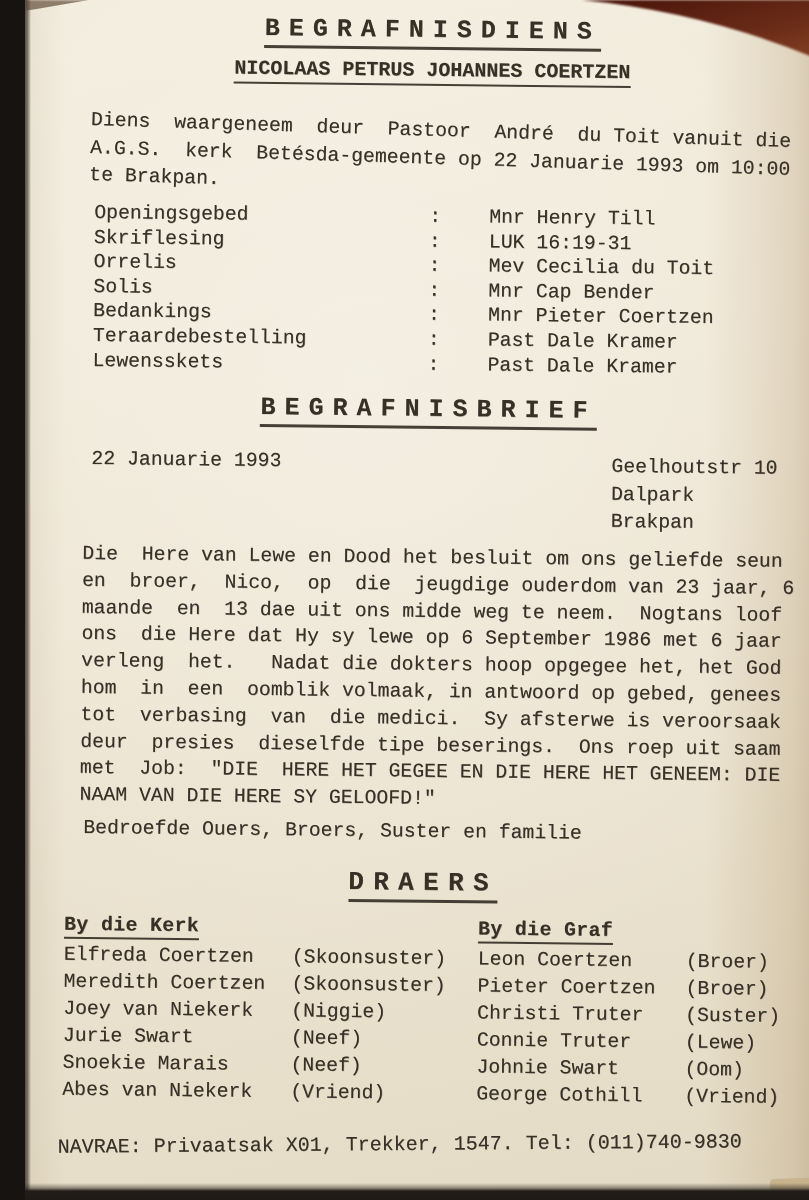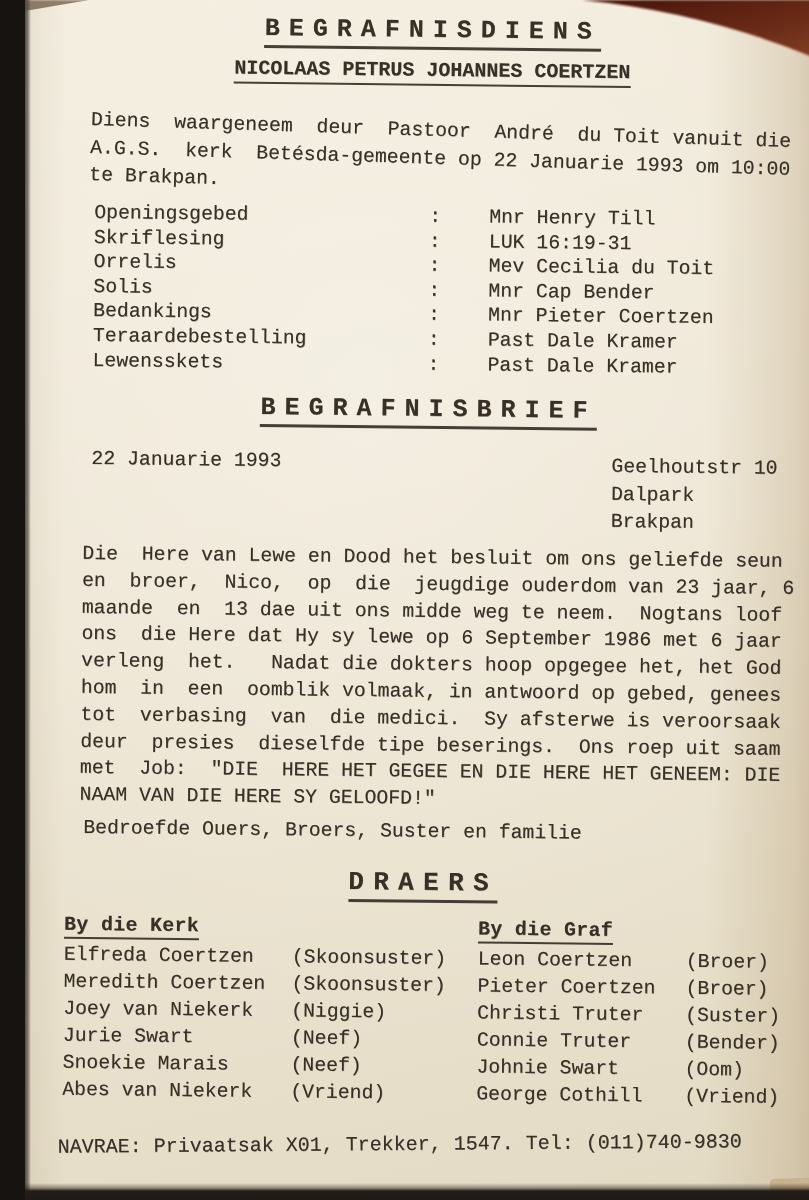--- a/index.html
+++ b/index.html
@@ -182,21 +182,21 @@
         <div class="drow">
           <span class="dname">Pieter Coertzen</span>
           <span class="drel">(Broer)</span>
         </div>
         <div class="drow">
           <span class="dname">Christi Truter</span>
           <span class="drel">(Suster)</span>
         </div>
         <div class="drow">
           <span class="dname">Connie Truter</span>
-          <span class="drel">(Bender)</span>
+          <span class="drel">(Lewe)</span>
         </div>
         <div class="drow">
           <span class="dname">Johnie Swart</span>
           <span class="drel">(Oom)</span>
         </div>
         <div class="drow">
           <span class="dname">George Cothill</span>
           <span class="drel">(Vriend)</span>
         </div>
       </div>

